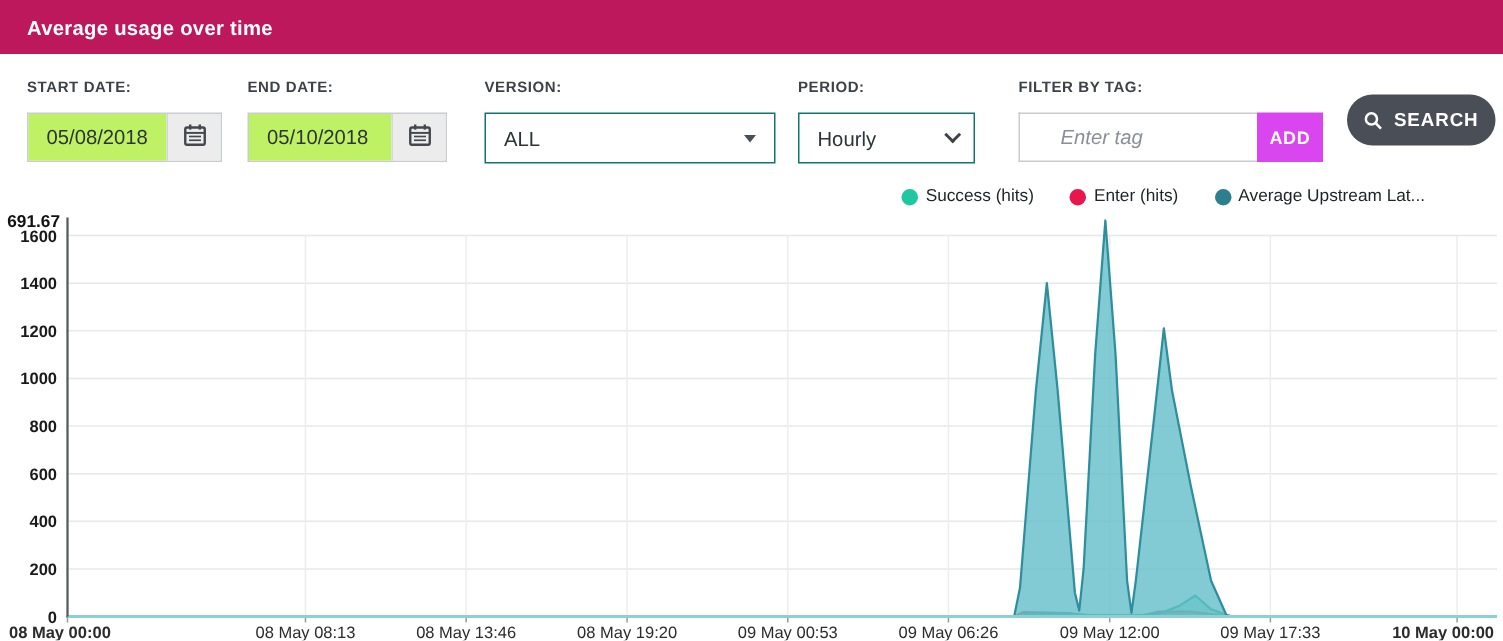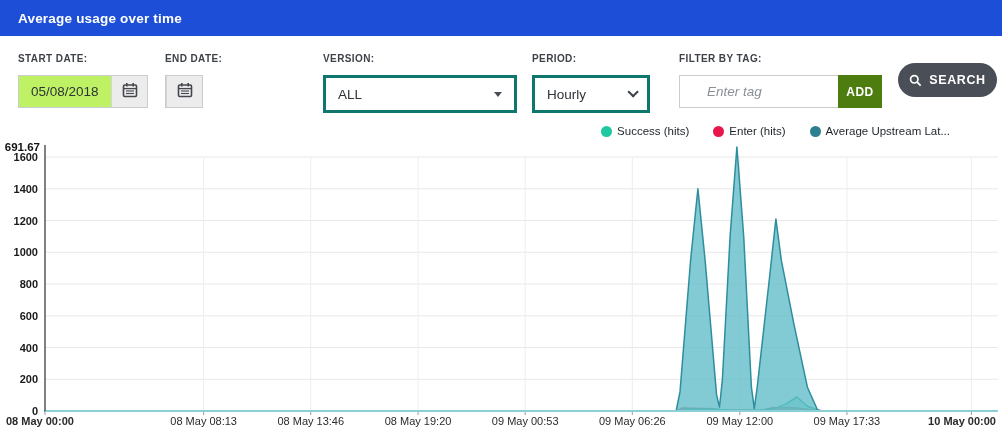--- a/index.html
+++ b/index.html
@@ -1,49 +1,49 @@
 <!DOCTYPE html>
 <html><head>
 <meta charset="utf-8">
 <style>
   * { margin:0; padding:0; box-sizing:border-box; }
   html,body { width:1002px; height:427px; background:#fff; overflow:hidden;
     font-family:"Liberation Sans", sans-serif; }
 
   
-  .app-header { height:36px; background:#1d4ed8; display:flex; align-items:center;
+  .app-header { height:36px; background:#be185d; display:flex; align-items:center;
     padding-left:18px; box-shadow:0 2px 0 rgba(190,215,222,.6); }
   .app-header .title { color:#fff; font-size:13.5px; font-weight:700; letter-spacing:.2px; }
 
   
   .filters { position:relative; height:84px; background:#fff; }
   .field { position:absolute; }
   .field-label { font-size:10px; font-weight:700; color:#3d4249; letter-spacing:.4px;
     position:absolute; top:17px; left:0; white-space:nowrap; }
   .control-row { position:absolute; top:39px; height:33px; display:flex; }
 
   .date-box { display:flex; height:33px; border:1px solid #c9ccd1; background:#fff; }
   .date-input { border:none; outline:none; height:100%; font-size:13.5px; color:#2e3338;
     padding:0 6px 0 12px; font-family:"Liberation Sans", sans-serif; background:#bef264; }
   .cal-btn { width:36px; height:100%; background:#ececec; border:none; border-left:1px solid #d4d6da;
     display:flex; align-items:center; justify-content:center; cursor:pointer; }
 
-  .select-box { height:25px; border:3px solid #0f766e; background:#fff; display:flex;
+  .select-box { height:25px; border:1px solid #0f766e; background:#fff; display:flex;
     align-items:center; padding:16px 12px; font-size:13.5px; color:#2e3338; cursor:pointer;
     justify-content:space-between; }
   .tri-down { width:0; height:0; border-left:4.5px solid transparent; border-right:4.5px solid transparent;
     border-top:5.5px solid #4a4f55; margin-left:10px; }
   .chev-down { width:8px; height:8px; border-right:2px solid #3d4249; border-bottom:2px solid #3d4249;
     transform:rotate(45deg) translateY(-3px); margin-left:10px; }
 
   .tag-row { display:flex; height:33px; }
   .tag-input { width:159px; height:33px; border:1px solid #c9ccd1; border-right:none; outline:none;
     font-size:13.5px; color:#2e3338; padding:0 27px; font-family:"Liberation Sans", sans-serif; }
   .tag-input::placeholder { font-style:italic; color:#8a8f98; }
-  .add-btn { width:44px; height:33px; background:#4d7c0f; color:#fff; border:none; font-size:12px;
+  .add-btn { width:44px; height:33px; background:#d946ef; color:#fff; border:none; font-size:12px;
     font-weight:700; letter-spacing:.5px; cursor:pointer; font-family:"Liberation Sans", sans-serif; }
 
   .search-btn { position:absolute; left:898px; top:27px; width:99px; height:34px; background:#4a4e57;
     border:none; border-radius:17px; color:#fff; font-size:12.5px; font-weight:700; letter-spacing:.6px;
     display:flex; align-items:center; justify-content:center; gap:7px; cursor:pointer;
     font-family:Liberation Sans, sans-serif; }
 
   
   .chart-wrap { position:relative; height:307px; }
   .legend { position:absolute; top:5px; right:52px; display:flex; align-items:center; gap:24px; }
@@ -79,20 +79,21 @@
           </span>
         </button>
       </div>
     </div>
   </div>
 
   <div class="field" style="left:165px;">
     <span class="field-label">END DATE:</span>
     <div class="control-row">
       <div class="date-box">
+        <input class="date-input" style="width: 95px;" value="05/10/2018">
         <button class="cal-btn">
           <span>
             <svg width="16" height="16" viewBox="0 0 16 16">
                 <rect x="1.5" y="3" width="13" height="11.5" rx="1.2" fill="none" stroke="#44484e" stroke-width="1.6"></rect>
                 <line x1="4.8" y1="1" x2="4.8" y2="4.4" stroke="#44484e" stroke-width="1.6"></line>
                 <line x1="11.2" y1="1" x2="11.2" y2="4.4" stroke="#44484e" stroke-width="1.6"></line>
                 <line x1="2" y1="6.6" x2="14" y2="6.6" stroke="#44484e" stroke-width="1.3"></line>
                 <line x1="4" y1="9" x2="12" y2="9" stroke="#44484e" stroke-width="1.1"></line>
                 <line x1="4" y1="11.5" x2="12" y2="11.5" stroke="#44484e" stroke-width="1.1"></line>
               </svg>

